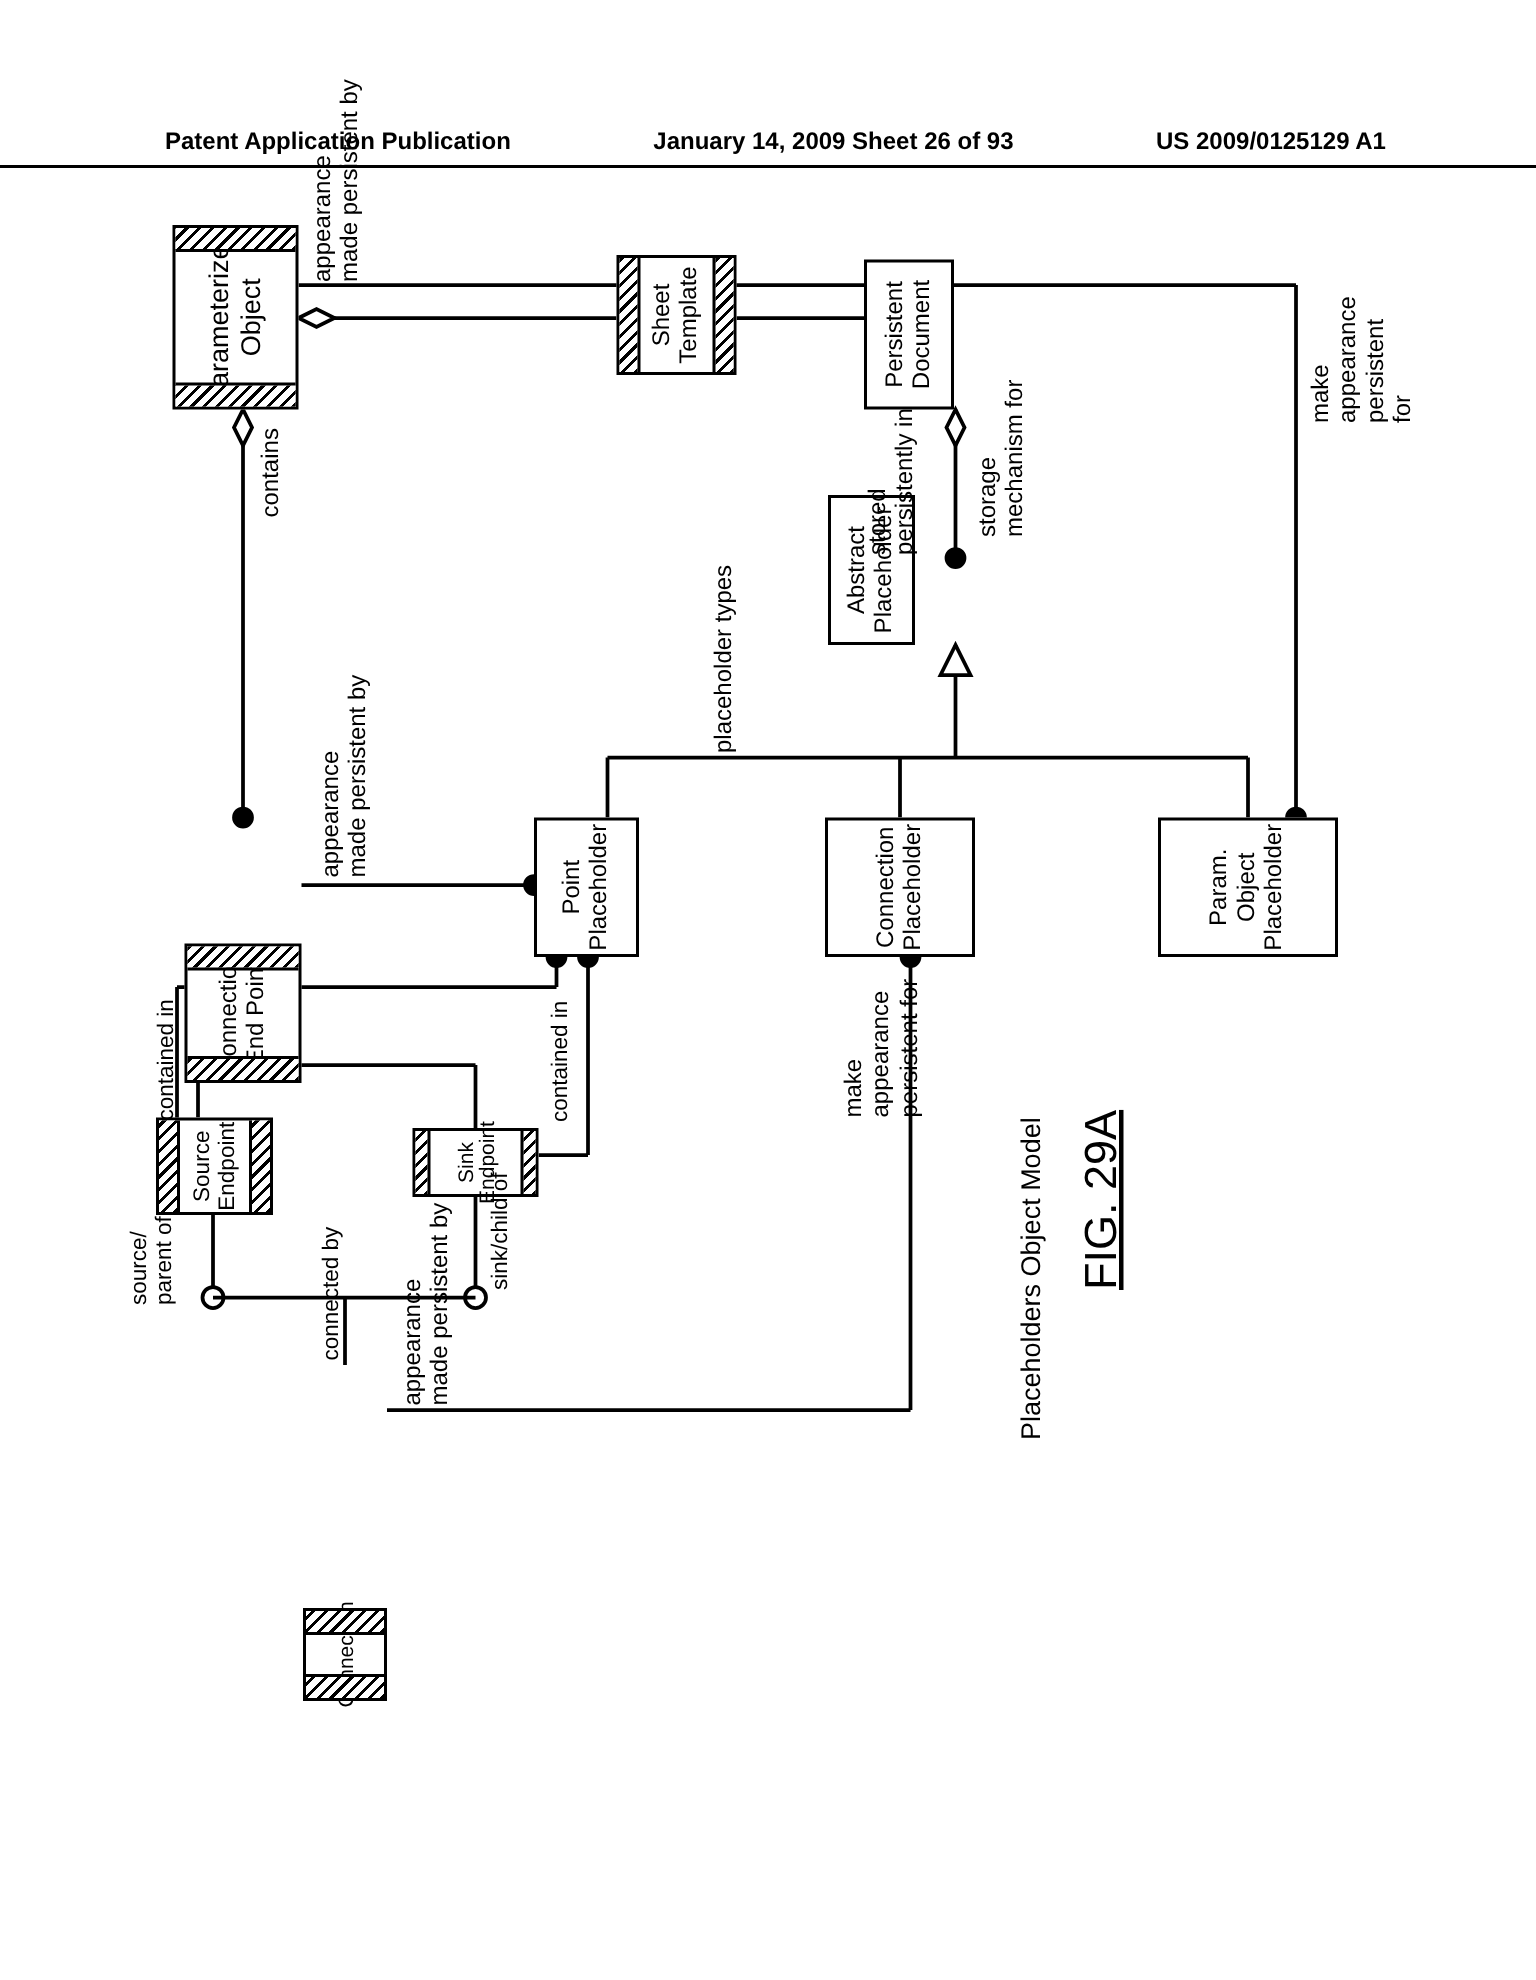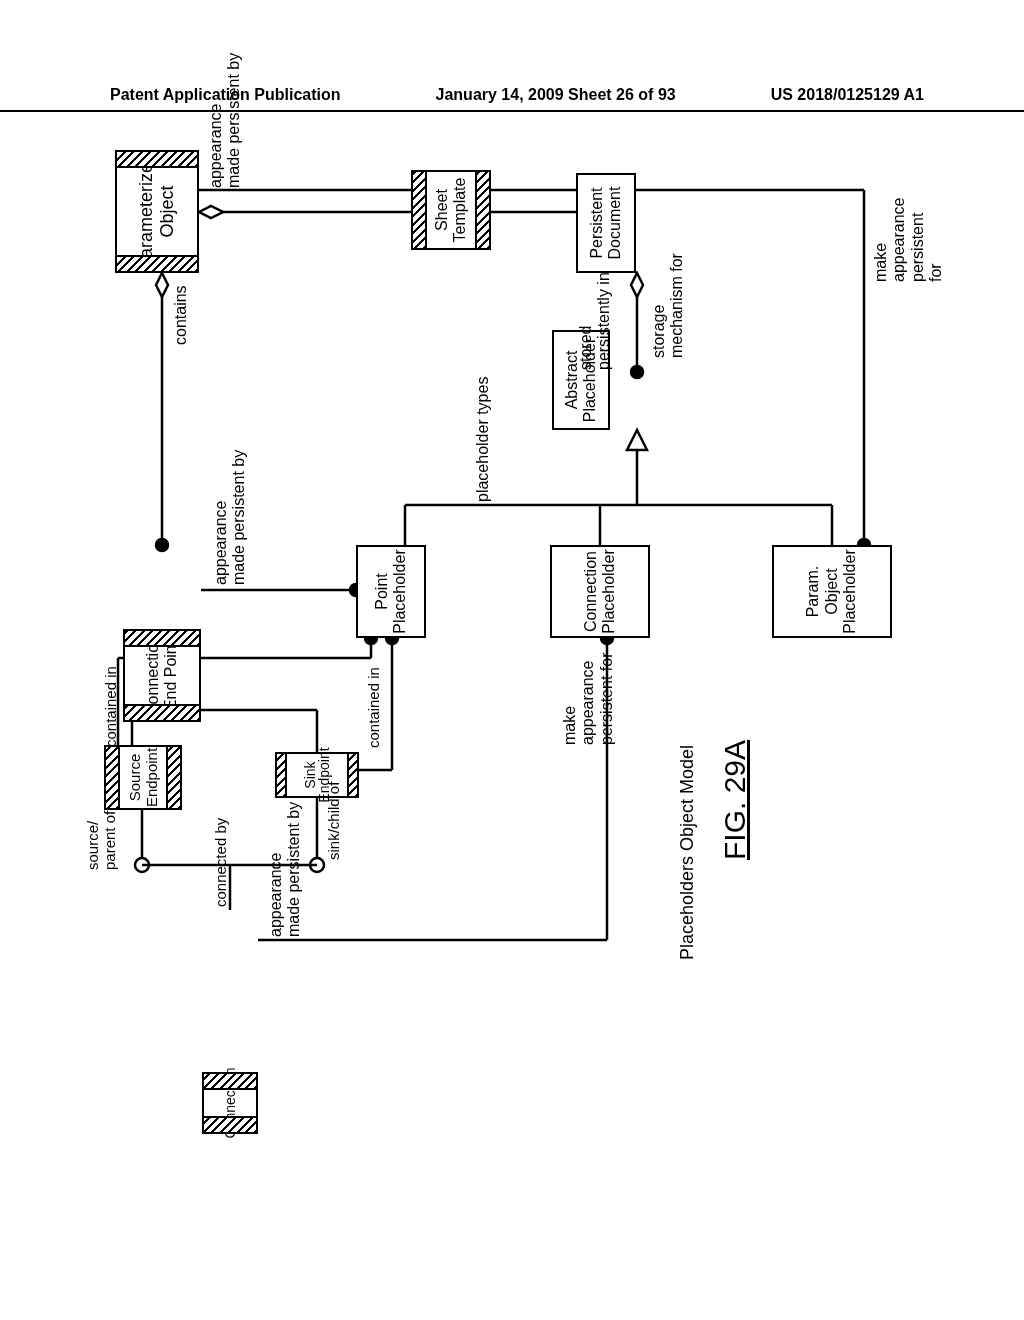--- a/index.html
+++ b/index.html
@@ -98,21 +98,21 @@
     overflow: visible;
   }
 </style>
 </head>
 <body>
 
 <div class="page">
   <div class="header">
     <span>Patent Application Publication</span>
     <span>January 14, 2009  Sheet 26 of 93</span>
-    <span>US 2018/0125129 A1</span>
+    <span>US 2009/0125129 A1</span>
   </div>
 
   <div class="diagram">
 
     <svg width="800" height="1100">
       <g stroke="#000" stroke-width="2.5" fill="none">
 
         <line x1="299" y1="62" x2="87" y2="62"></line>
         <polygon points="87,62 99,56 111,62 99,68" fill="#fff"></polygon>
 

